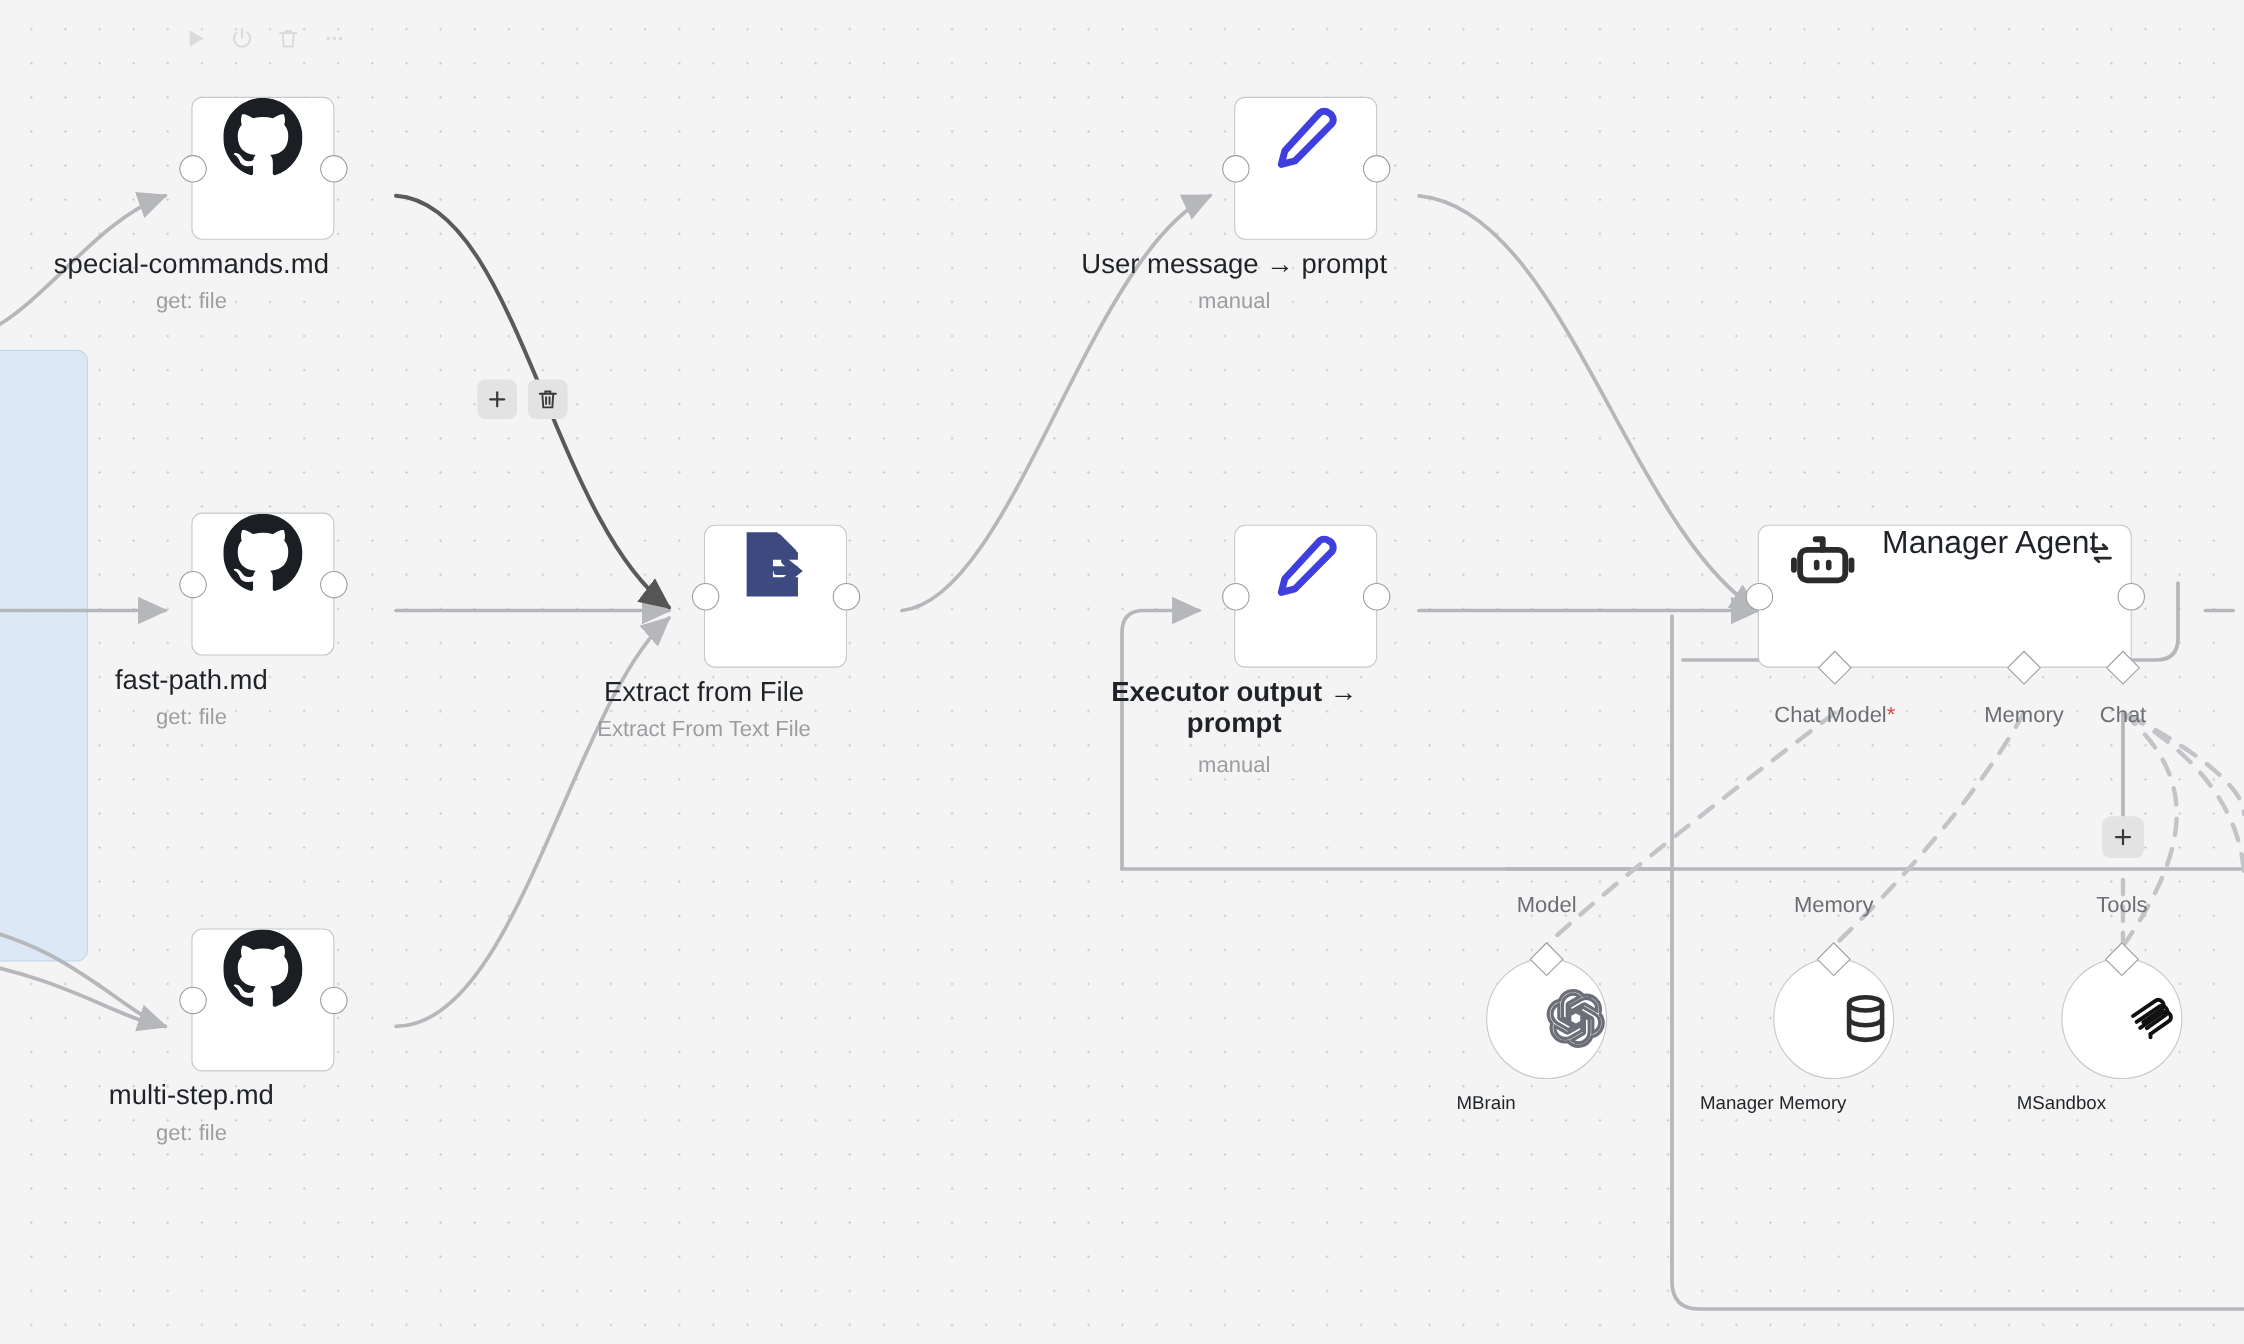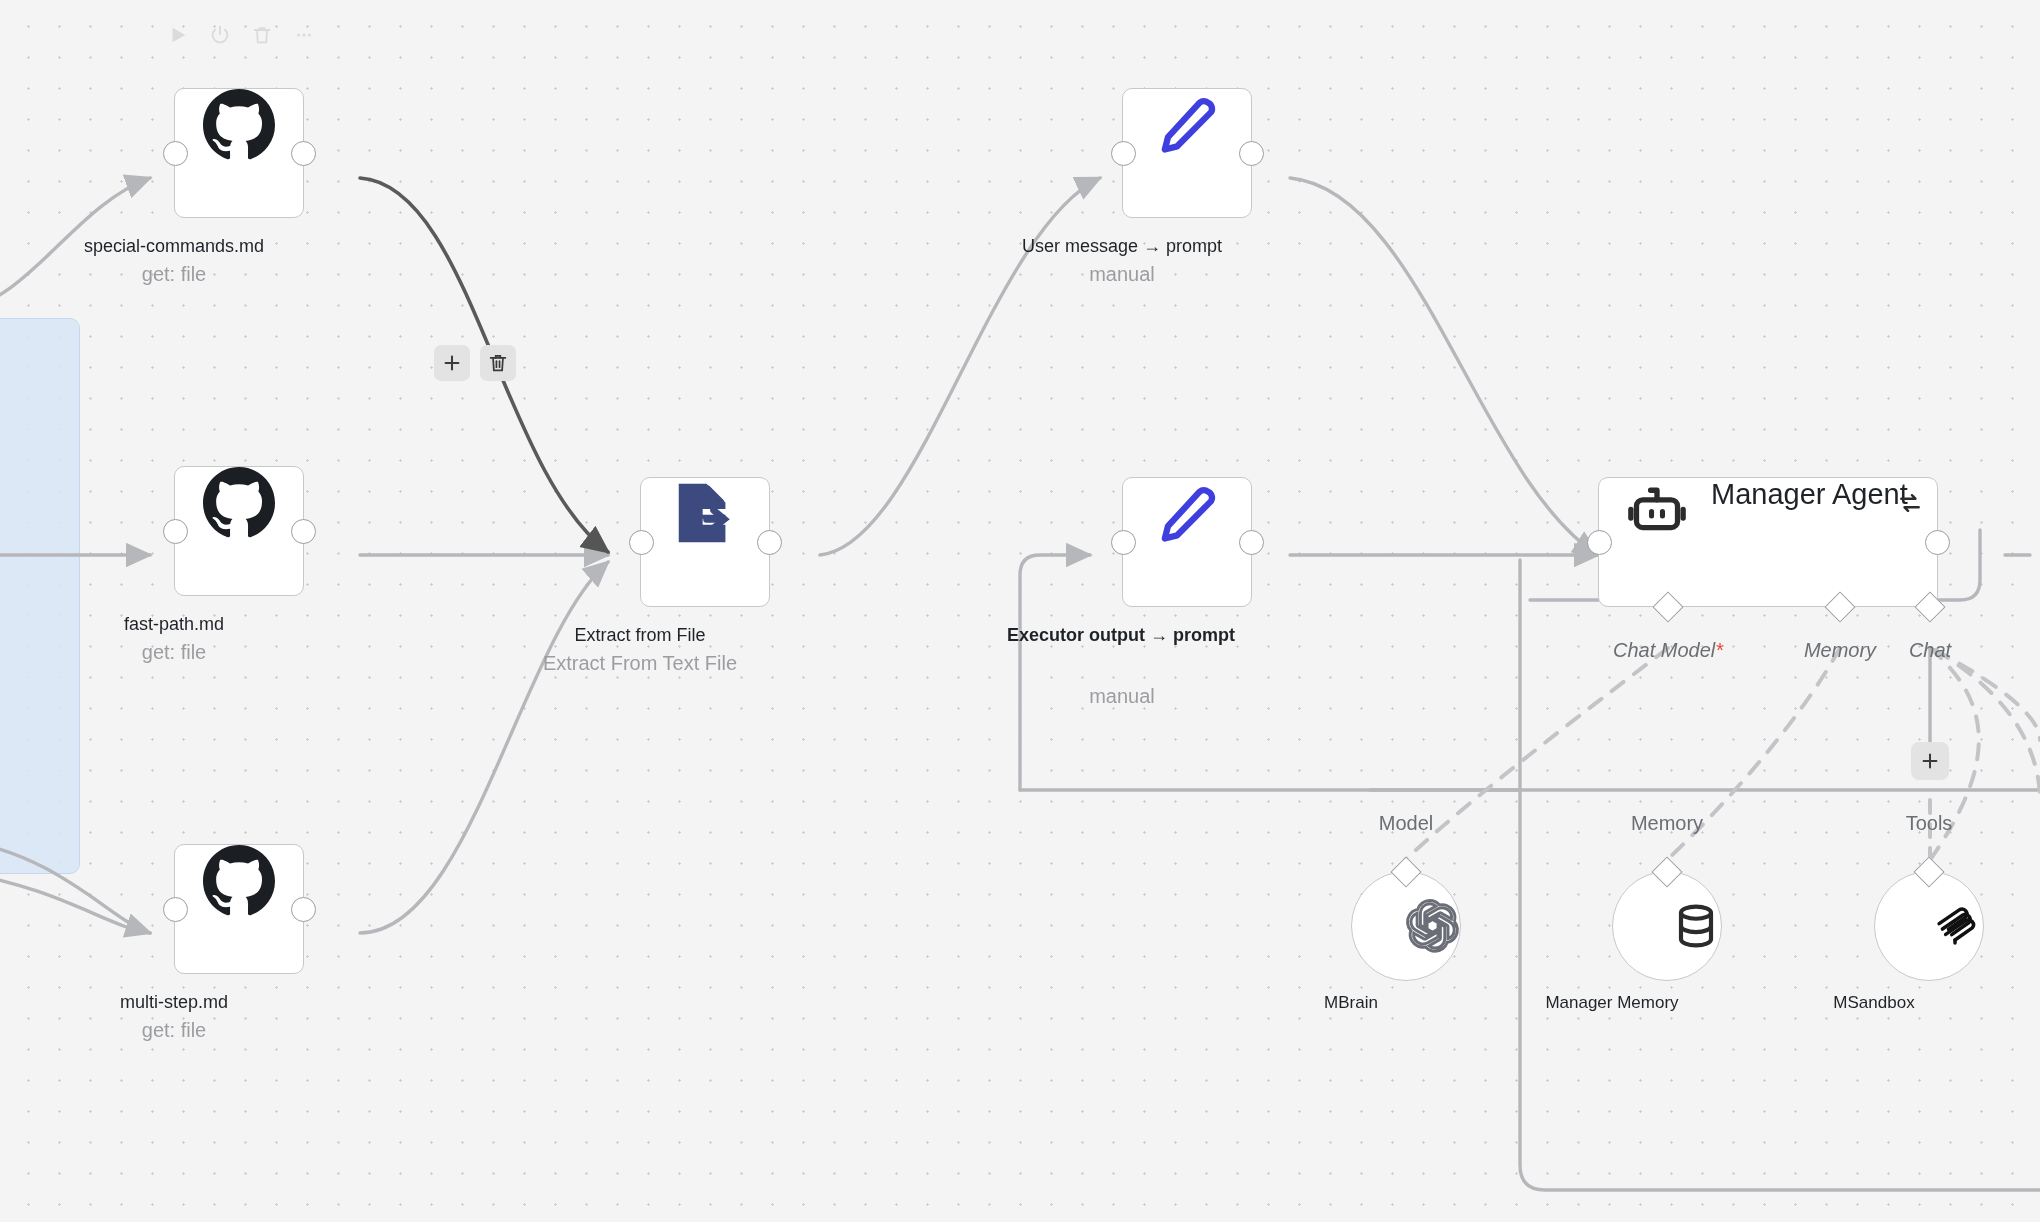--- a/index.html
+++ b/index.html
@@ -39,27 +39,27 @@
     display: flex; align-items: flex-start; justify-content: center;
   }
   .node.wide {
     width: 340px; height: 130px;
     justify-content: flex-start;
     padding-left: 26px;
     gap: 22px;
   }
   .node-title {
     position: absolute;
-    top: 148px;
+    top: 138px;
     left: 50%;
     transform: translateX(-50%);
     white-space: nowrap;
-    font-size: 18px;
+    font-size: 25px;
     color: #1f2328;
-    text-align: left;
+    text-align: center;
     line-height: 1.12;
   }
   .node-title.wrap { white-space: normal; width: 230px; font-weight: bold; }
   .node-sub {
     position: absolute;
     left: 50%;
     transform: translateX(-50%);
     white-space: nowrap;
     font-size: 20px;
     color: #9b9da1;
@@ -91,21 +91,20 @@
     background: #fff;
     border: 1.5px solid #9b9da1;
     transform: rotate(45deg);
   }
   .conn-label {
     position: absolute;
     font-size: 20px;
     color: #6b6e73;
     white-space: nowrap;
     transform: translateX(-50%);
-    font-style: italic;
   }
   .req-star { color: #e4473c; }
 
   
   .subnode {
     position: absolute;
     width: 110px; height: 110px;
     border-radius: 50%;
     background: #fff;
     border: 1.6px solid #c6c8cc;

